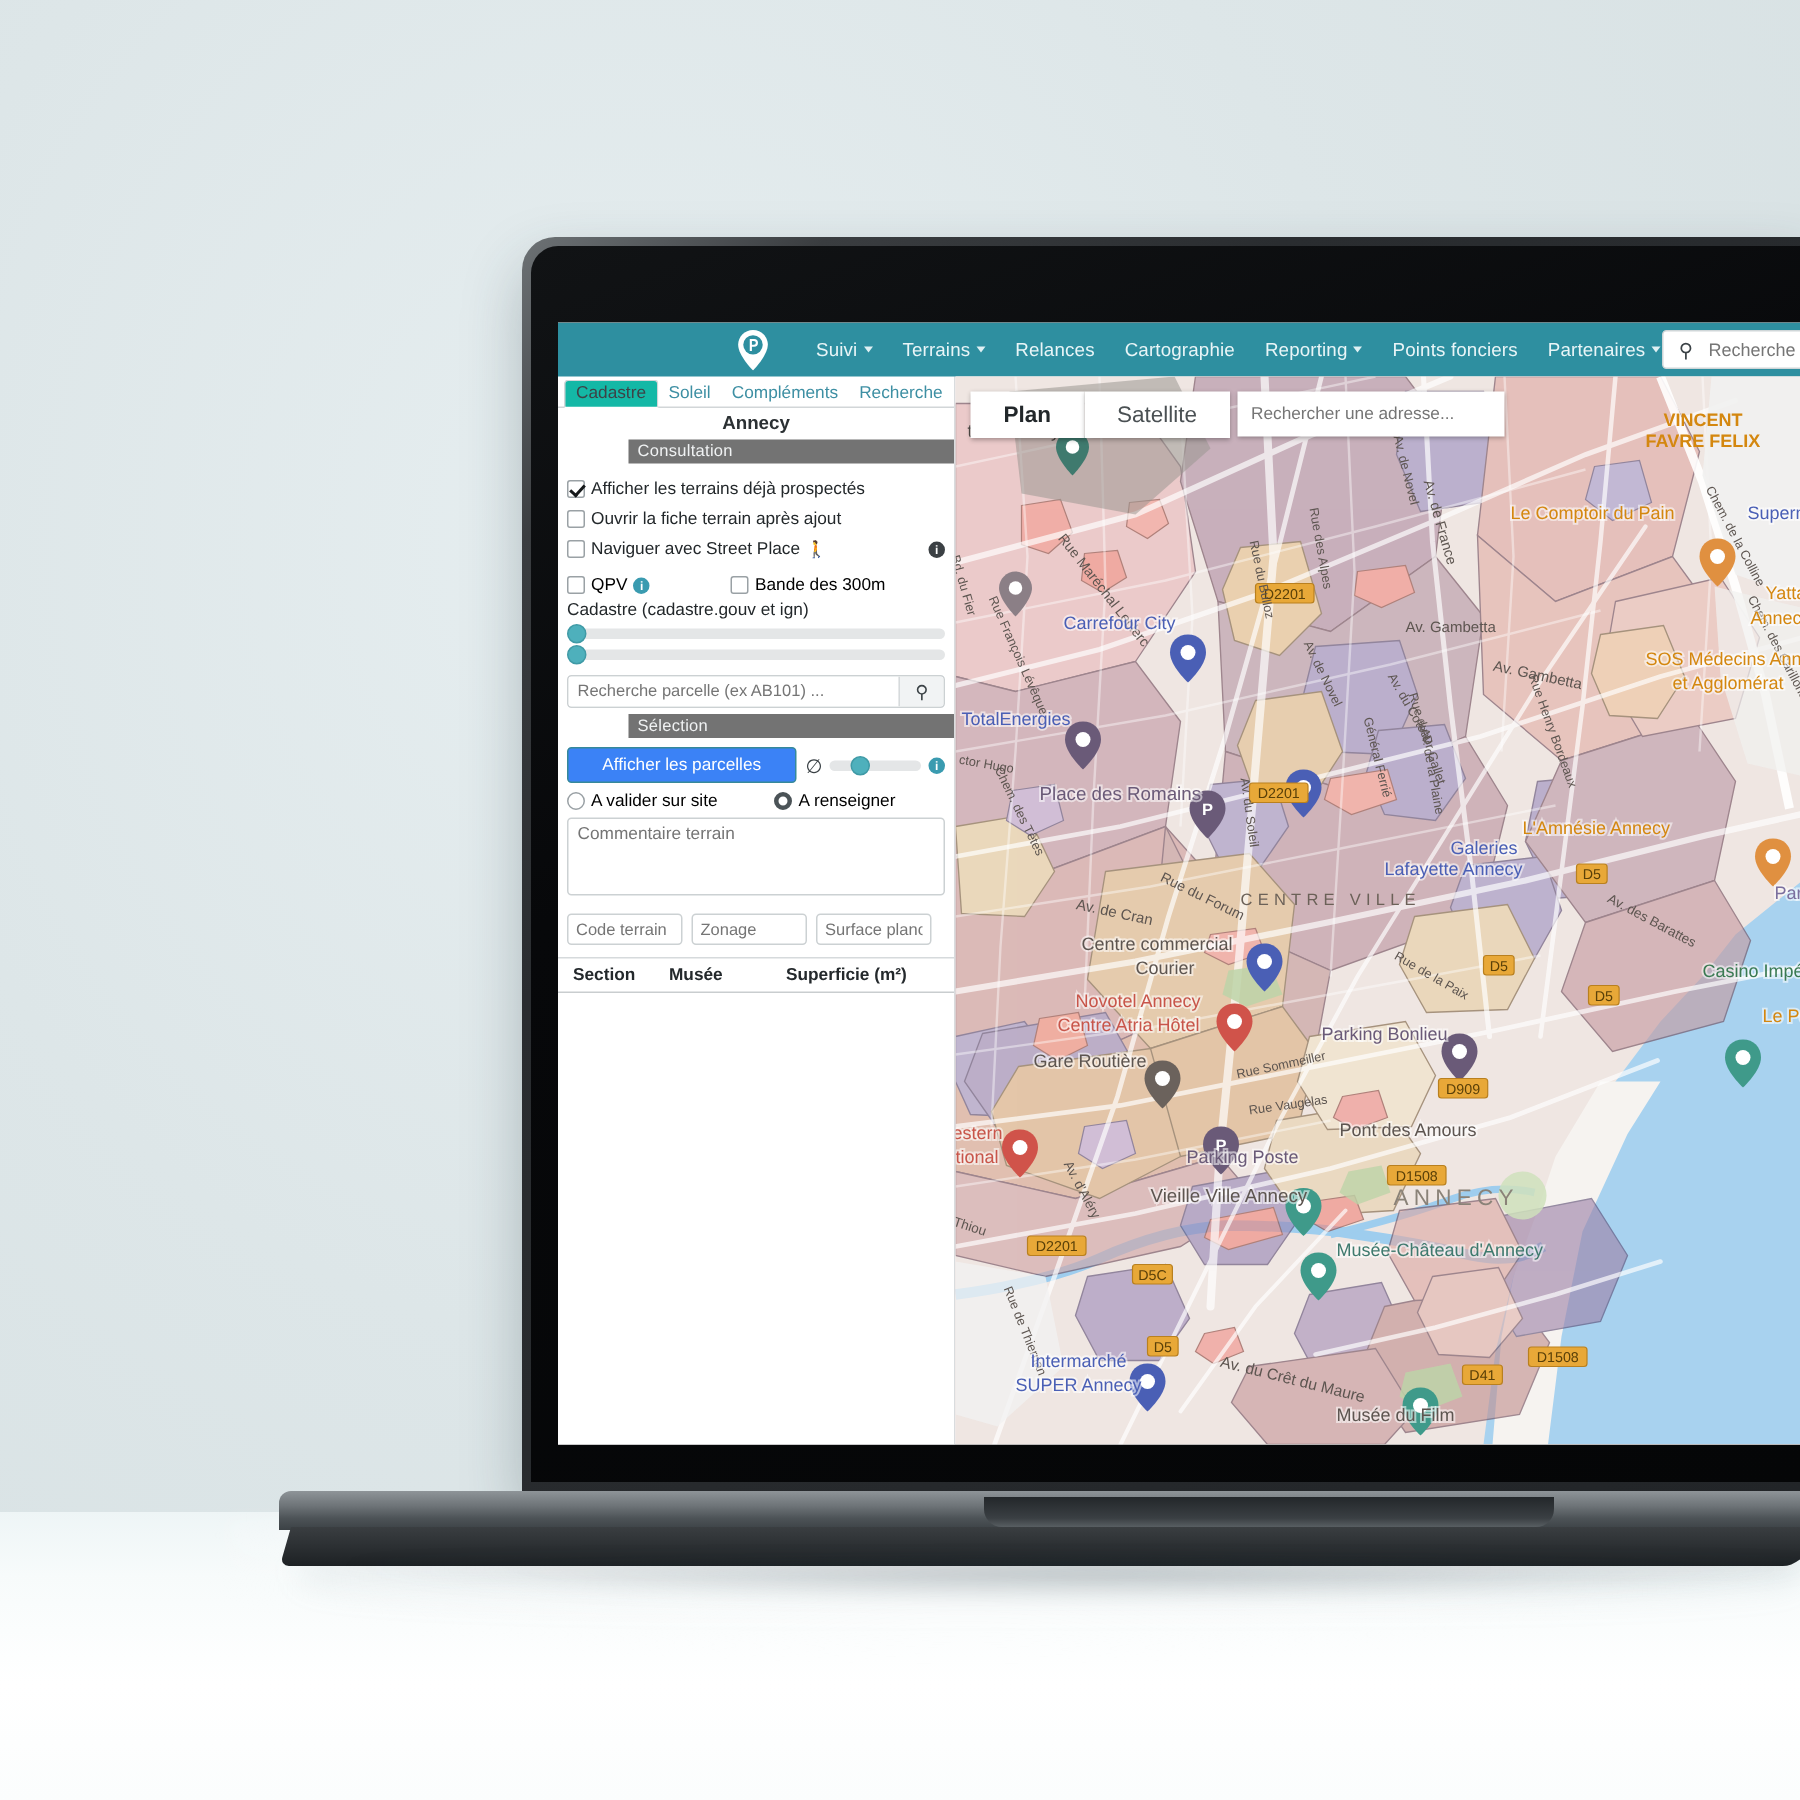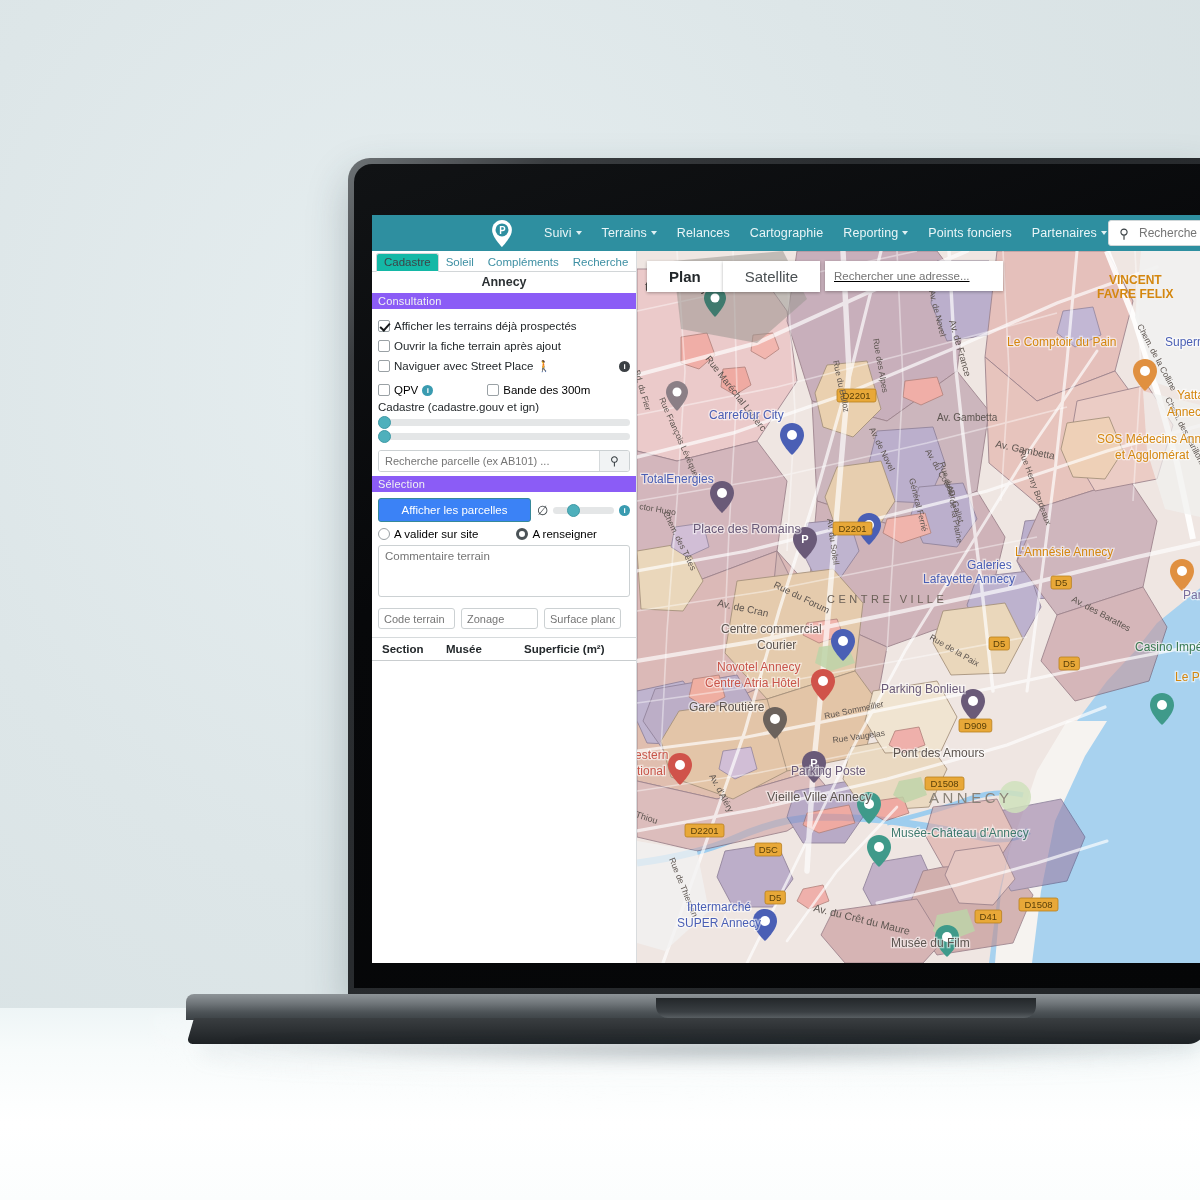--- a/index.html
+++ b/index.html
@@ -100,21 +100,21 @@
   .workspace{ display:flex; height:712px; background:#fff; }
 
   
   .sidebar{ width:265px; background:#fff; border-right:1px solid #d9dcde; display:flex; flex-direction:column; }
   .tabs{ display:flex; align-items:flex-end; height:21px; border-bottom:1px solid #d2d6d8; padding-left:4px; font-size:11.5px; }
   .tab{ padding:2px 7px 3px; color:#3d8fa3; cursor:pointer; white-space:nowrap;}
   .tab.active{ color:#3d4347; background:#14b8a6; border:1px solid #d2d6d8; border-bottom:1px solid #fff;
                margin-bottom:-1px; border-radius:3px 3px 0 0; }
   .city{ text-align:center; font-weight:bold; font-size:12.5px; padding:3px 0 4px; color:#2b3033;}
   .sec-head{
-    background:#8b5cf6; color:#f0f2f3; font-size:11px; padding:2px 6px; letter-spacing:.2px;
+    background:#737373; color:#f0f2f3; font-size:11px; padding:2px 6px; letter-spacing:.2px;margin-left:47px;
   }
   .rows{ padding:7px 6px 4px;text-align:center; }
   .row{ display:flex; align-items:center; gap:4px; height:20px; font-size:11.5px; color:#23282b;}
   .row.wide{ justify-content:space-between; }
   .cb{
     width:12px; height:12px; border:1px solid #9aa1a5; background:#fff; border-radius:2px;
     flex:0 0 auto; position:relative; cursor:pointer;
   }
   .cb.checked{ background:#fff; }
   .cb.checked:after{
@@ -179,21 +179,21 @@
   .map{ flex:1; position:relative; overflow:hidden; background:#efe7e4; }
   .map svg{ position:absolute; left:0; top:0; }
   .mapctl{ position:absolute; left:10px; top:10px; display:flex; z-index:6; }
   .segbtn{
     background:#fff; font-size:15px; padding:7px 22px; cursor:pointer; color:#4a5053;
     box-shadow:0 1px 3px rgba(0,0,0,.3);
   }
   .segbtn.on{ font-weight:bold; color:#22272a; }
   .addrbox{
     position:absolute; left:188px; top:10px; width:178px; height:30px; background:#fff;
-    box-shadow:0 1px 3px rgba(0,0,0,.3); display:flex; align-items:center; padding:0 9px; z-index:6;text-decoration:underline;
+    box-shadow:0 1px 3px rgba(0,0,0,.3); display:flex; align-items:center; padding:0 9px; z-index:6;
   }
   .addrbox input{ border:0; outline:0; font-size:11.5px; color:#8a9094; width:100%;
                   font-family:"Liberation Sans", sans-serif; background:transparent;}
 </style>
 </head>
 <body>
 
 <div class="desk"></div>
 <div class="reflection"></div>
 <div class="desk-glow"></div>

